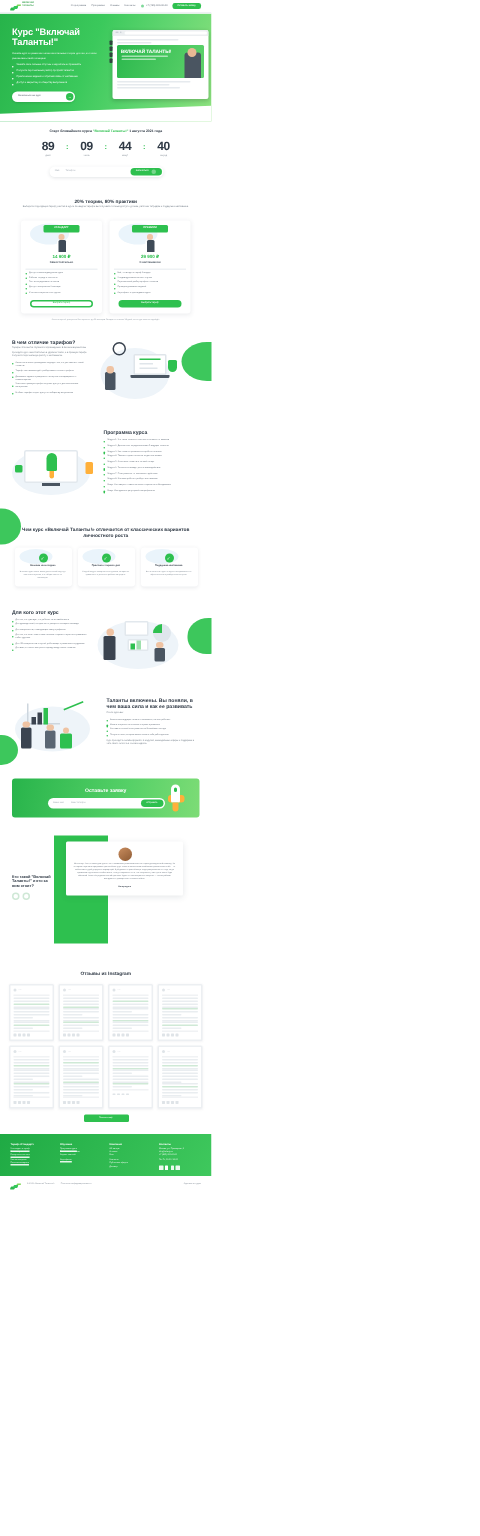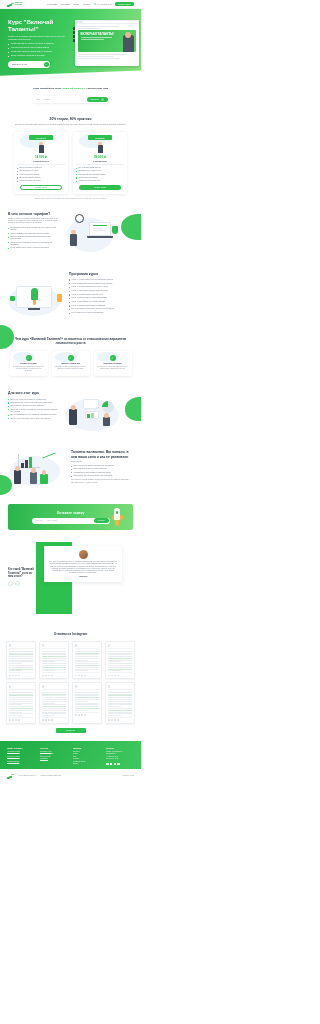--- a/index.html
+++ b/index.html
@@ -356,20 +356,41 @@
       </div>
     </div>
     <div class="hero-wave"></div>
   </div>
 
   <div class="countdown">
     <div class="cd-title">
       <span>Старт ближайшего курса</span>
       <em>"Включай Таланты!"</em>
       <span>1 августа 2021 года</span>
+    </div>
+    <div class="cd-row">
+      <div class="cd-cell">
+        <div class="cd-num">89</div>
+        <div class="cd-lab">дней</div>
+      </div>
+      <div class="cd-sep">:</div>
+      <div class="cd-cell">
+        <div class="cd-num">09</div>
+        <div class="cd-lab">часов</div>
+      </div>
+      <div class="cd-sep">:</div>
+      <div class="cd-cell">
+        <div class="cd-num">44</div>
+        <div class="cd-lab">минут</div>
+      </div>
+      <div class="cd-sep">:</div>
+      <div class="cd-cell">
+        <div class="cd-num">40</div>
+        <div class="cd-lab">секунд</div>
+      </div>
     </div>
     <div class="cd-form">
       <span class="fld">Имя</span>
       <span class="fld">Телефон</span>
       <span class="sub">
         <span>Записаться</span>
         <i class="dot"></i>
       </span>
     </div>
   </div>

